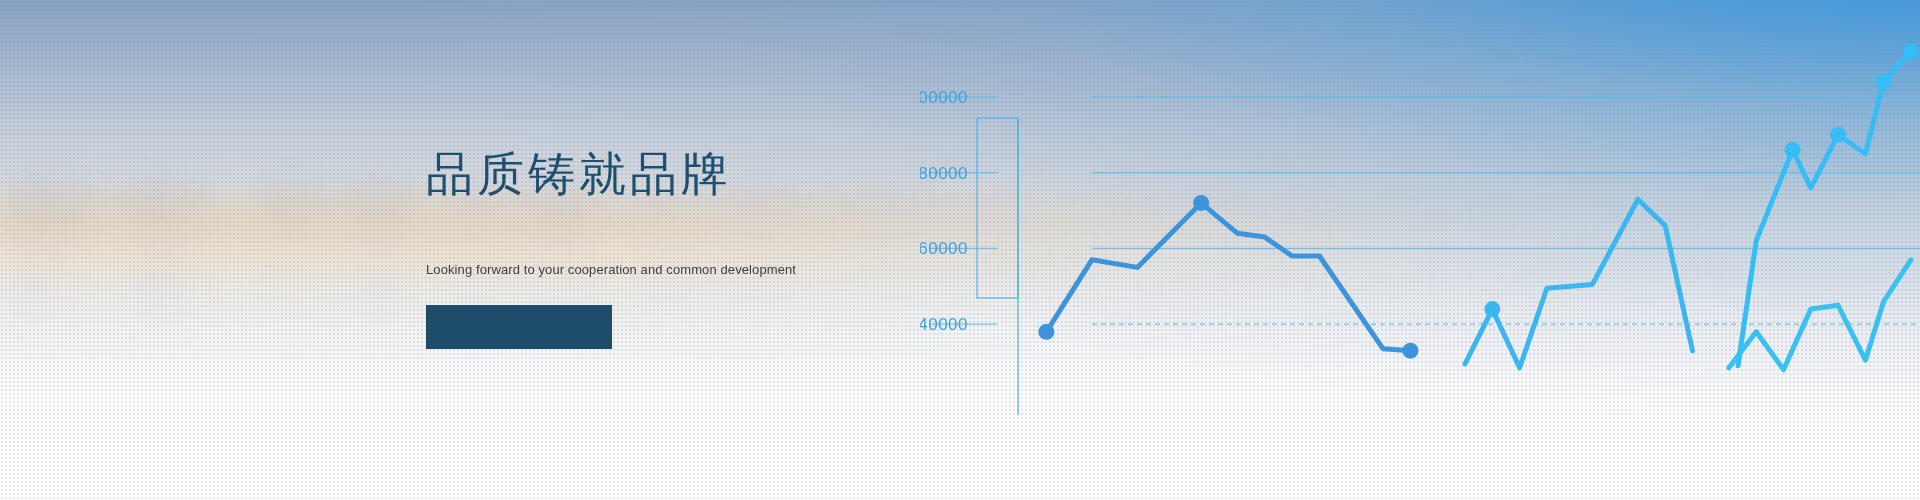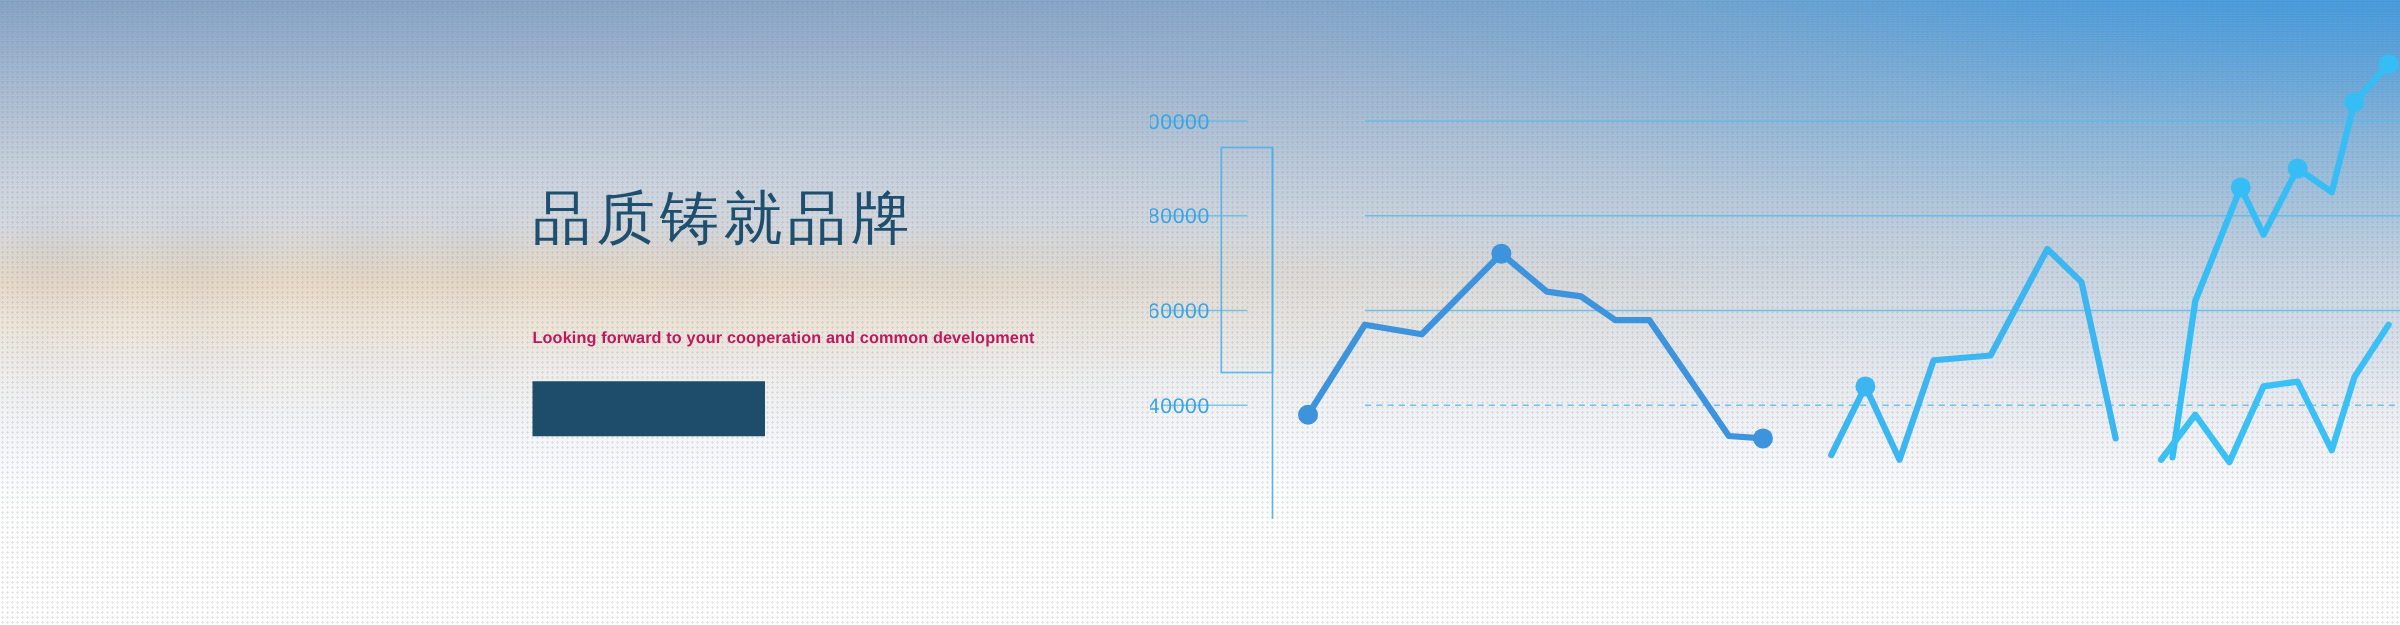--- a/index.html
+++ b/index.html
@@ -126,21 +126,21 @@
     color:#1f4f6e;font-weight:400;white-space:nowrap;
   }
   .subhead{
     position:absolute;left:426px;top:218px;
     font-size:26px;line-height:34px;letter-spacing:2px;
     color:#6f7f8e;font-weight:400;white-space:nowrap;
   }
   .subhead-en{
     position:absolute;left:426px;top:262px;
     font-size:13px;line-height:16px;letter-spacing:0.1px;
-    color:#be185d;font-weight:700;white-space:nowrap;
+    color:#404040;font-weight:400;white-space:nowrap;
   }
   .cta{
     position:absolute;left:426px;top:305px;
     width:186px;height:44px;
     background:#1d4d6b;border:0;padding:0;
     display:flex;align-items:center;justify-content:center;
     color:#ffffff;font-size:15px;letter-spacing:2px;cursor:pointer;
   }
 
   

